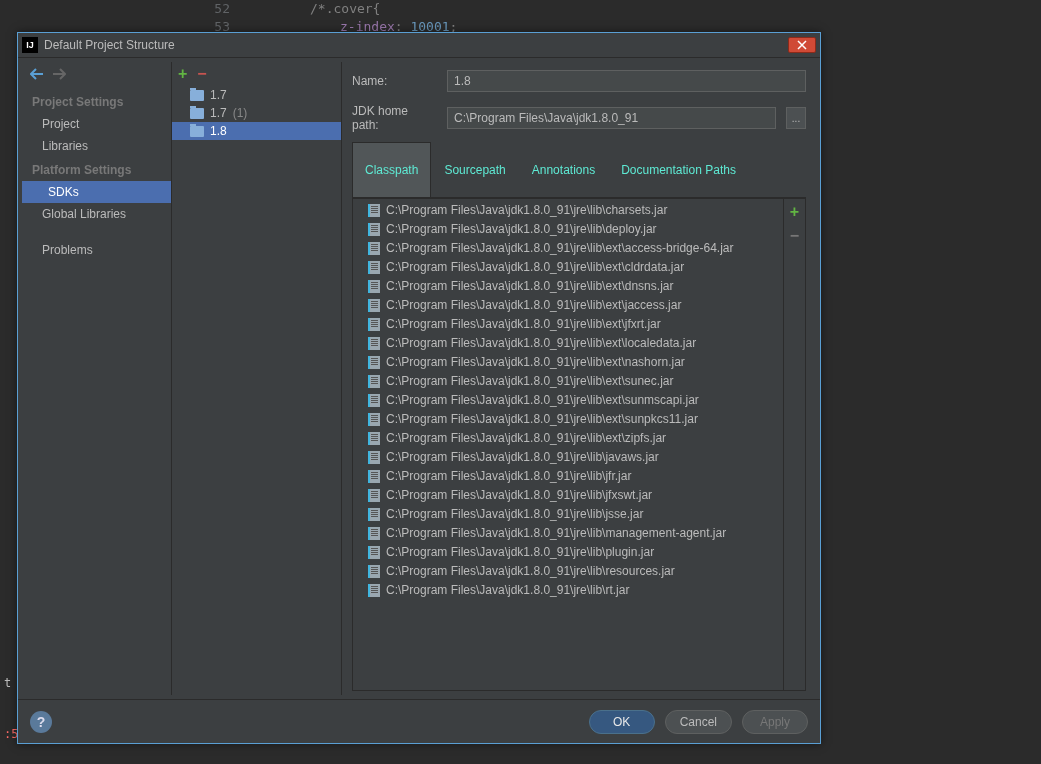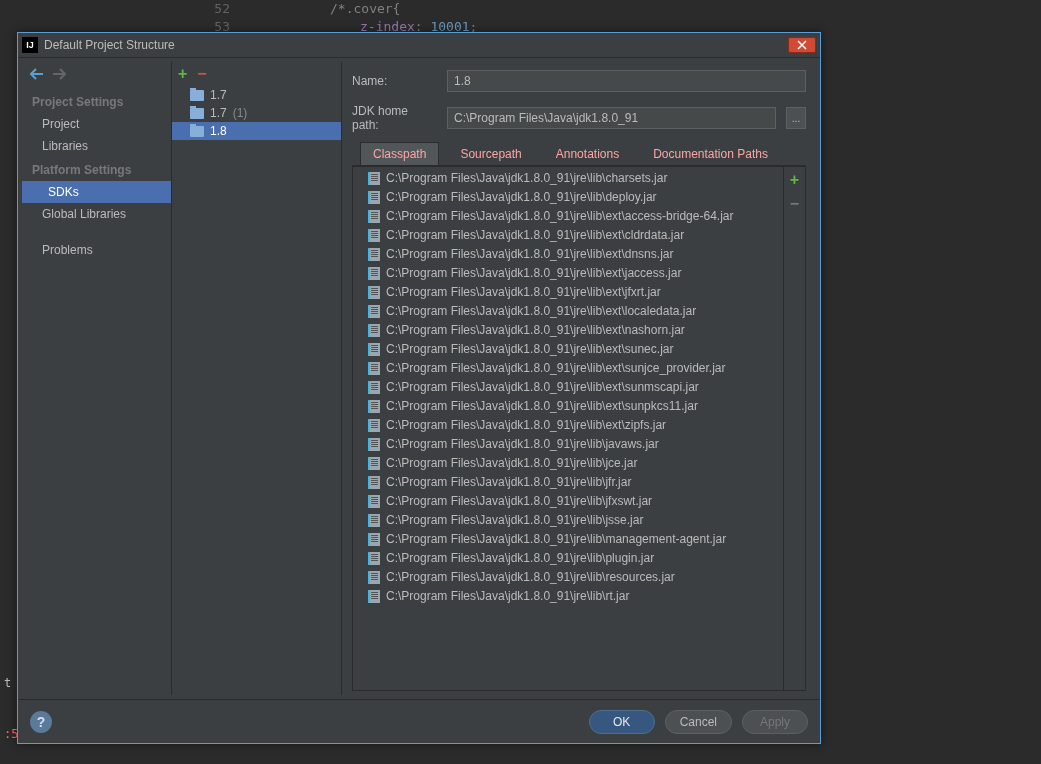--- a/index.html
+++ b/index.html
@@ -16,21 +16,21 @@
     .code-bg {
       position: absolute;
       top: 0; left: 0;
       width: 100%;
       padding-left: 200px;
       color: #888;
       font-family: Consolas, monospace;
       font-size: 13px;
       line-height: 18px;
     }
-    .code-bg .ln { display: inline-block; width: 30px; text-align: right; color: #606366; margin-right: 20px; }
+    .code-bg .ln { display: inline-block; width: 30px; text-align: right; color: #606366; }
     .code-bg .comment { color: #808080; }
     .code-bg .prop { color: #9876AA; margin-top: 48px; }
     .code-bg .num { color: #6897BB; }
     .log-bg {
       position: absolute;
       bottom: 0; left: 0;
       width: 100%;
       font-family: Consolas, monospace;
       font-size: 12px;
       color: #ff6b68;
@@ -185,26 +185,25 @@
       justify-content: center;
       cursor: pointer;
       font-size: 10px;
     }
     .tabs {
       display: flex;
       margin: 6px 10px 0 10px;
       border-bottom: 1px solid #2b2b2b;
     }
     .tab {
-      padding: 4px 12px;
-      color: #fca5a5;
+      padding: 20px 12px;
+      color: #5eead4;
       cursor: pointer;
       border: 1px solid transparent;
       border-bottom: none;
-      margin-left: 8px;
     }
     .tab.active {
       background: #515658;
       border-color: #2b2b2b;
     }
     .classpath-area {
       flex: 1;
       margin: 0 10px 4px 10px;
       display: flex;
       border: 1px solid #2b2b2b;
@@ -402,41 +401,33 @@
             <div class="jar-item">
               <span class="jar-icon"></span>
               <span>C:\Program Files\Java\jdk1.8.0_91\jre\lib\ext\nashorn.jar</span>
             </div>
             <div class="jar-item">
               <span class="jar-icon"></span>
               <span>C:\Program Files\Java\jdk1.8.0_91\jre\lib\ext\sunec.jar</span>
             </div>
             <div class="jar-item">
               <span class="jar-icon"></span>
-              <span>C:\Program Files\Java\jdk1.8.0_91\jre\lib\ext\sunjce_provider.jar</span>
-            </div>
-            <div class="jar-item">
-              <span class="jar-icon"></span>
               <span>C:\Program Files\Java\jdk1.8.0_91\jre\lib\ext\sunmscapi.jar</span>
             </div>
             <div class="jar-item">
               <span class="jar-icon"></span>
               <span>C:\Program Files\Java\jdk1.8.0_91\jre\lib\ext\sunpkcs11.jar</span>
             </div>
             <div class="jar-item">
               <span class="jar-icon"></span>
               <span>C:\Program Files\Java\jdk1.8.0_91\jre\lib\ext\zipfs.jar</span>
             </div>
             <div class="jar-item">
               <span class="jar-icon"></span>
               <span>C:\Program Files\Java\jdk1.8.0_91\jre\lib\javaws.jar</span>
-            </div>
-            <div class="jar-item">
-              <span class="jar-icon"></span>
-              <span>C:\Program Files\Java\jdk1.8.0_91\jre\lib\jce.jar</span>
             </div>
             <div class="jar-item">
               <span class="jar-icon"></span>
               <span>C:\Program Files\Java\jdk1.8.0_91\jre\lib\jfr.jar</span>
             </div>
             <div class="jar-item">
               <span class="jar-icon"></span>
               <span>C:\Program Files\Java\jdk1.8.0_91\jre\lib\jfxswt.jar</span>
             </div>
             <div class="jar-item">

